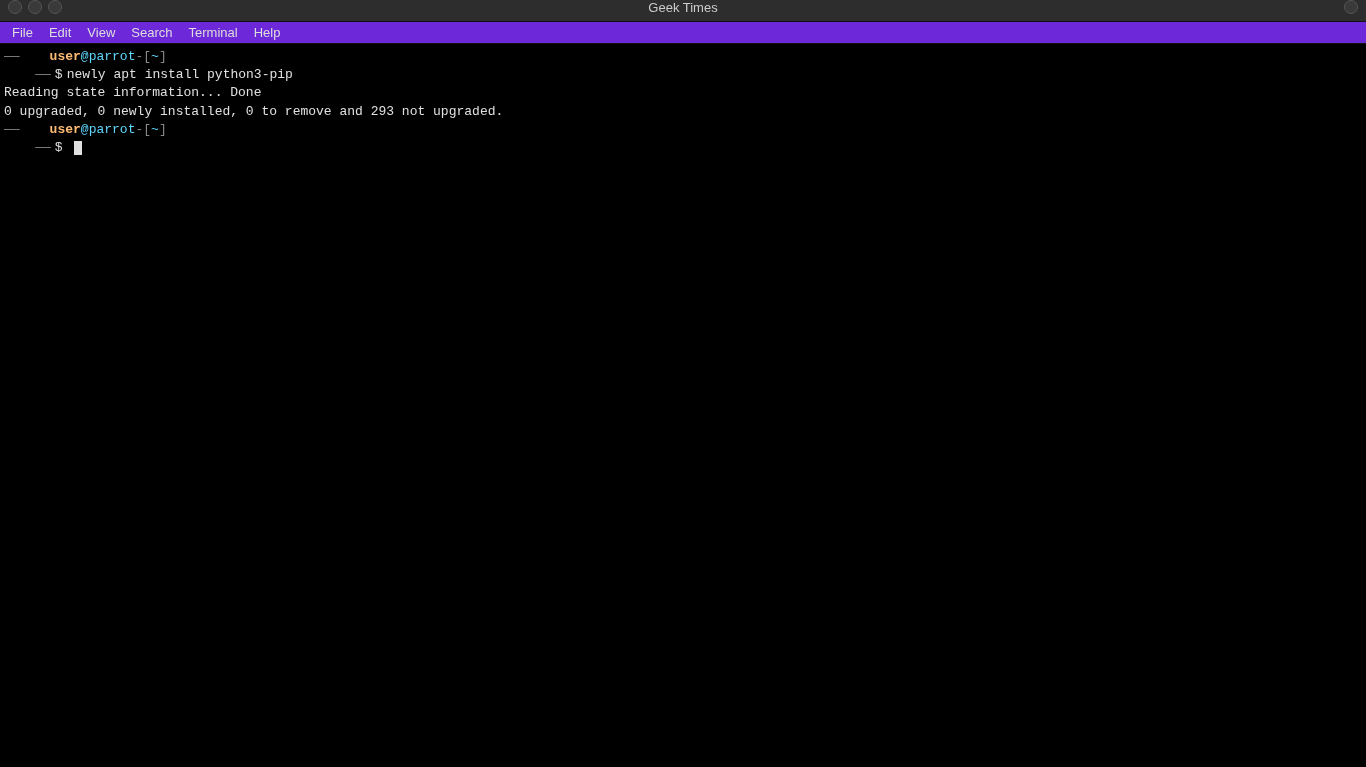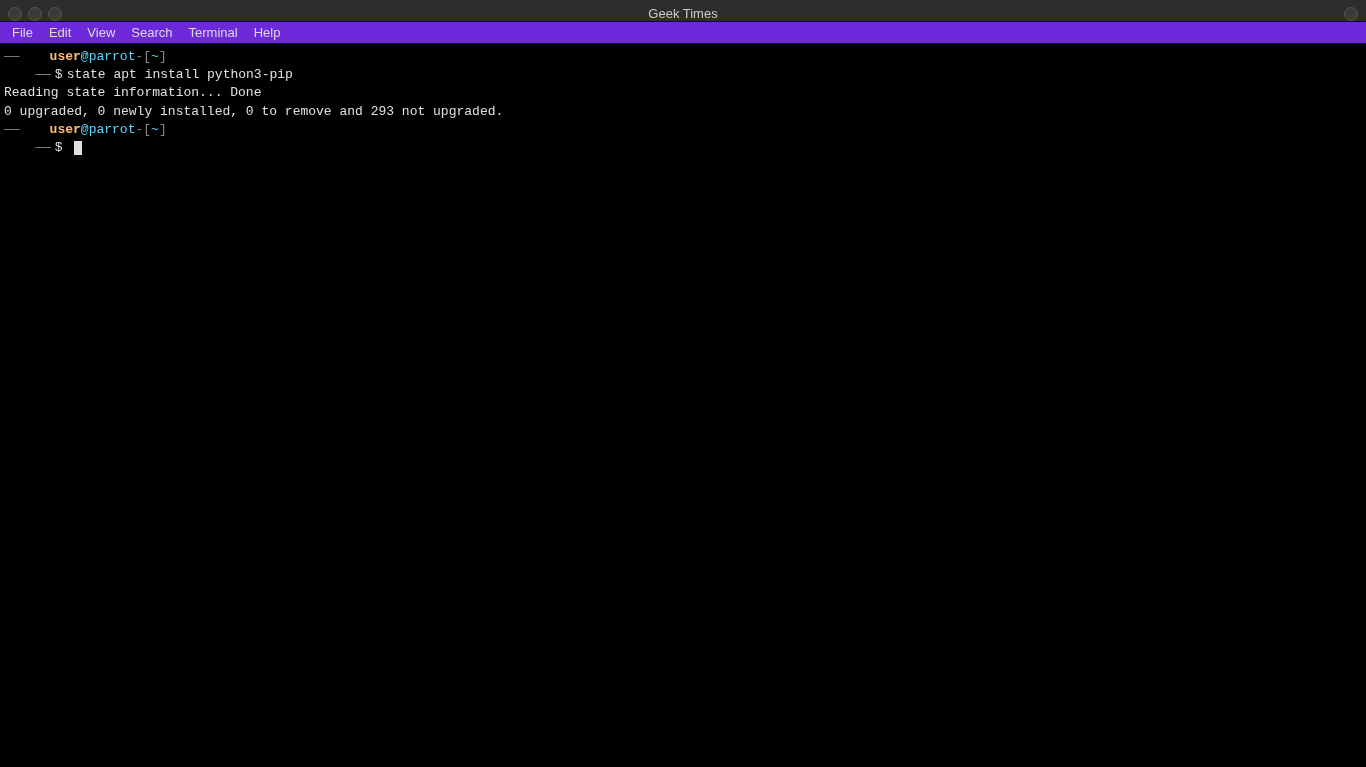--- a/index.html
+++ b/index.html
@@ -15,21 +15,21 @@
       font-family: 'Courier New', Courier, monospace;
       overflow: hidden;
     }
 
     
     .title-bar {
       width: 100%;
       height: 22px;
       background: #2d2d2d;
       display: flex;
-      align-items: flex-end;
+      align-items: flex-start;
       justify-content: center;
       position: relative;
       border-bottom: 1px solid #111;
     }
 
     .title-bar-title {
       color: #ccc;
       font-size: 13px;
       font-family: -apple-system, Arial, sans-serif;
     }
@@ -209,21 +209,21 @@
     <span class="prompt-user">user</span>
     <span class="prompt-at">@</span>
     <span class="prompt-host">parrot</span>
     <span class="prompt-bracket">-[</span>
     <span class="prompt-tilde">~</span>
     <span class="prompt-bracket">]</span>
   </div>
   <div class="cmd-line">
     <span class="prompt-arrow">&nbsp;&nbsp;&nbsp;&nbsp;——</span>
     <span class="prompt-dollar">$</span>
-    <span class="prompt-cmd sudo-text">state apt install python3-pip</span>
+    <span class="prompt-cmd sudo-text">newly apt install python3-pip</span>
   </div>
 
   <div class="output-line">Reading state information... Done</div>
   <div class="output-line">0 upgraded, 0 newly installed, 0 to remove and 293 not upgraded.</div>
 
   <div class="prompt-line">
     <span class="prompt-arrow">——</span>
     <span class="prompt-user">user</span>
     <span class="prompt-at">@</span>
     <span class="prompt-host">parrot</span>

